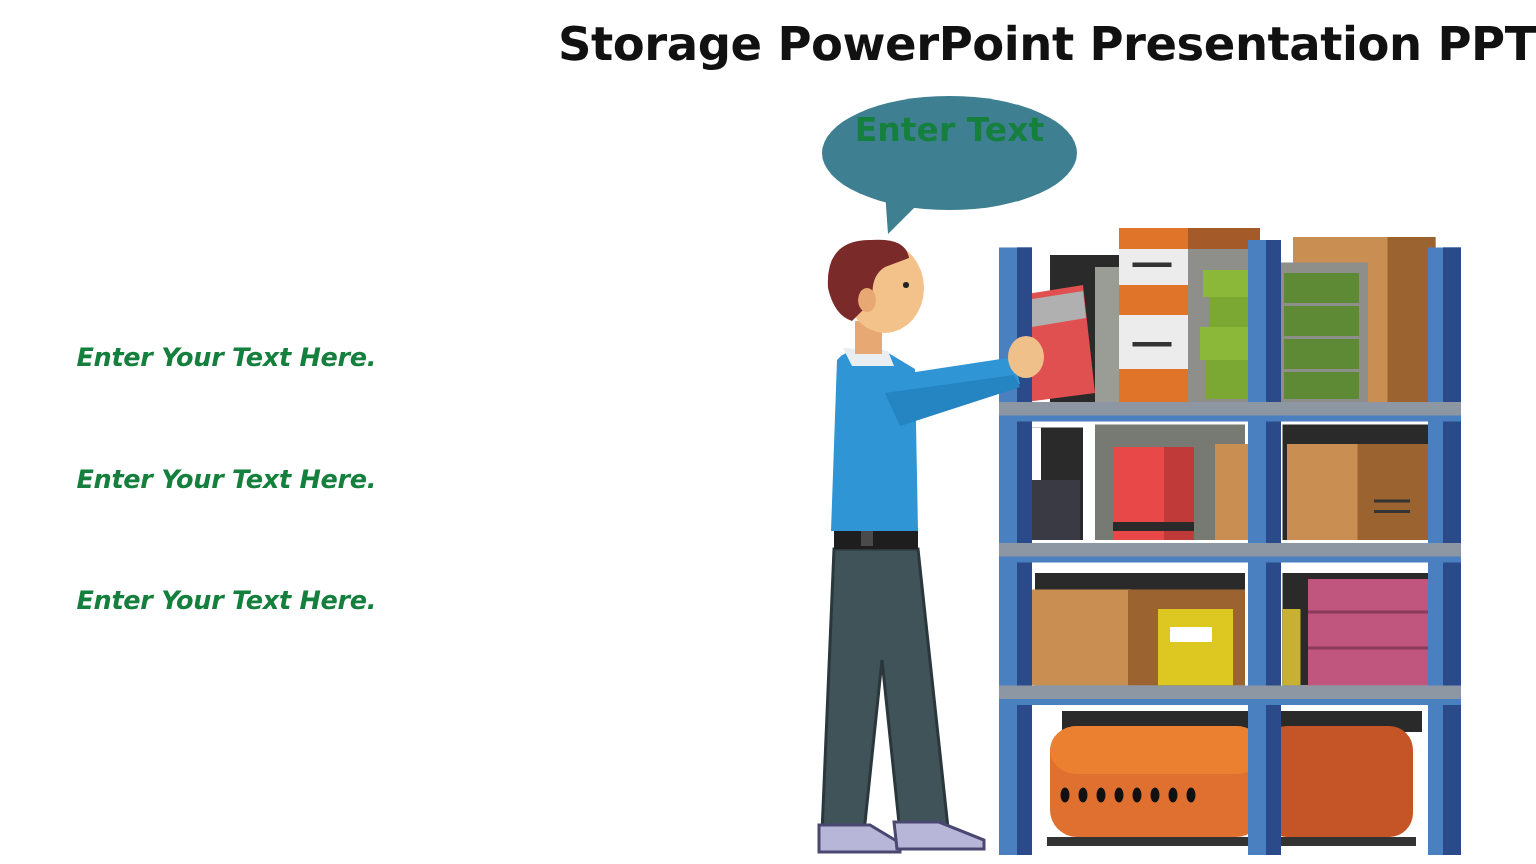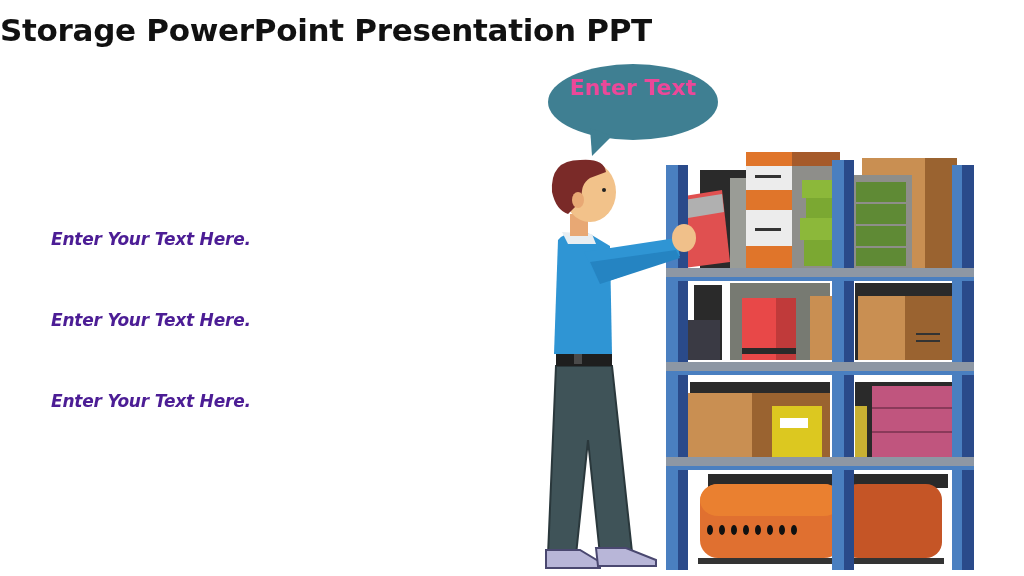--- a/index.html
+++ b/index.html
@@ -1,31 +1,31 @@
 <!DOCTYPE html>
 <html><head>
 <meta charset="utf-8">
 <style>
   html, body { margin: 0; padding: 0; background: #ffffff; }
   body { width: 1024px; height: 576px; position: relative; overflow: hidden; font-family: "DejaVu Sans", sans-serif; }
   .title {
-    position: absolute; left: 0; top: 12px; width: 1024px; text-align: left;
+    position: absolute; left: 0; top: 12px; width: 1024px; text-align: right;
     font-family: "DejaVu Sans", sans-serif; font-weight: bold; font-size: 31px;
     color: #111111; letter-spacing: -0.3px;
   }
   .bullet {
     position: absolute; left: 51px; font-family: "DejaVu Sans", sans-serif;
-    font-style: italic; font-weight: bold; font-size: 17px; color: #4c1d95;
+    font-style: italic; font-weight: bold; font-size: 17px; color: #15803d;
     letter-spacing: -0.2px;
   }
   .illus { position: absolute; left: 0; top: 0; }
   .bubble-text {
     position: absolute; left: 548px; top: 72px; width: 170px; text-align: center;
     font-family: "DejaVu Sans", sans-serif; font-weight: bold; font-size: 22px;
-    line-height: 31px; color: #ec4899;
+    line-height: 31px; color: #15803d;
   }
 </style>
 </head>
 <body>
 
 <div class="title">Storage PowerPoint Presentation PPT</div>
 
 <div class="bullet" style="top:229px">Enter Your Text Here.</div>
 <div class="bullet" style="top:310px">Enter Your Text Here.</div>
 <div class="bullet" style="top:391px">Enter Your Text Here.</div>

